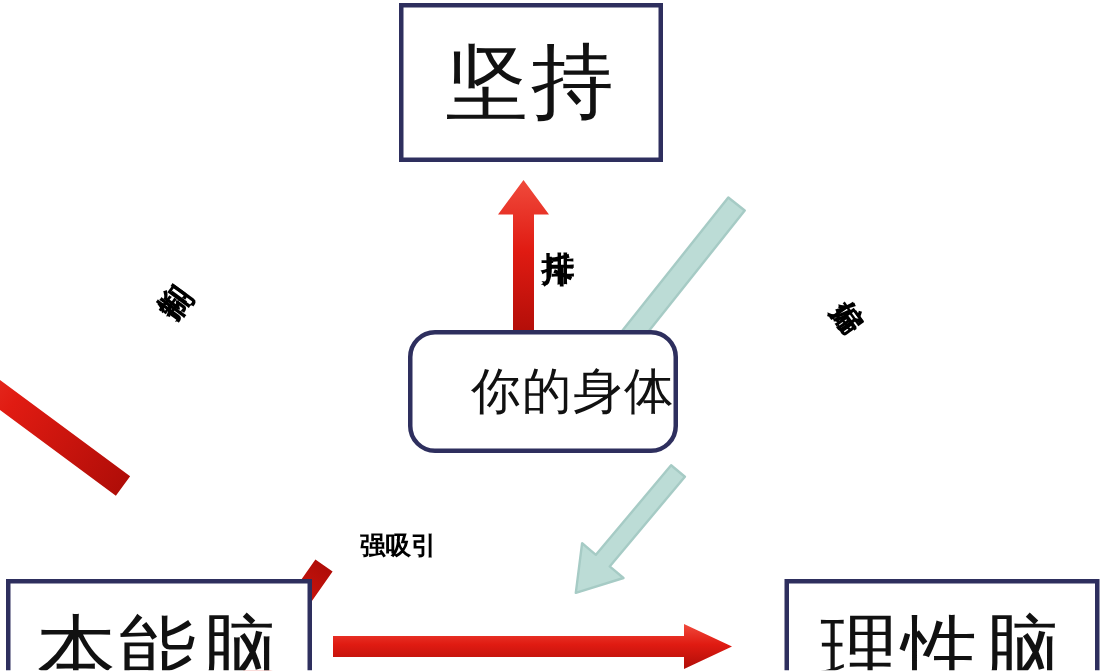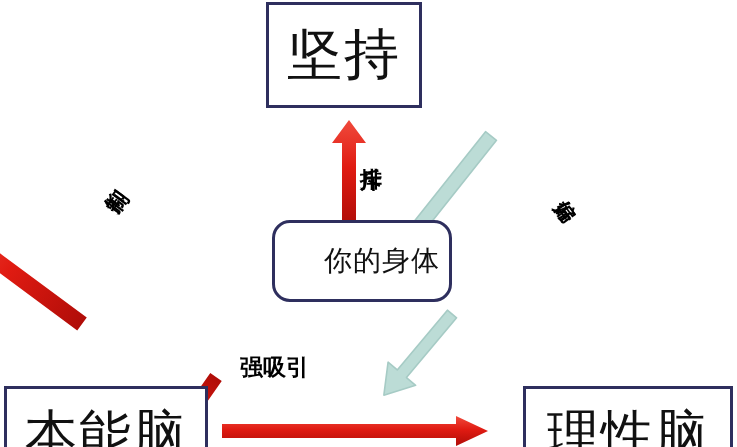--- a/index.html
+++ b/index.html
@@ -37,34 +37,34 @@
   .node-label {
     font-family: "DejaVu Serif", "Liberation Serif", serif;
     color: #111111;
     white-space: nowrap;
     letter-spacing: 2px;
   }
 
   #box-top {
     left: 266px;
     top: 2px;
-    width: 156px;
+    width: 176px;
     height: 106px;
   }
   #box-top .node-label { font-size: 55px; }
 
   #box-center {
     left: 272px;
     top: 220px;
     width: 180px;
     height: 82px;
     border-width: 3px;
     border-radius: 18px;
   }
-  #box-center .node-label { font-size: 28px; letter-spacing: 1px; margin-left: 40px; }
+  #box-center .node-label { font-size: 33px; letter-spacing: 1px; margin-left: 40px; }
 
   #box-left {
     left: 4px;
     top: 386px;
     width: 204px;
     height: 90px;
   }
   #box-left .node-label {
     font-size: 52px;
     position: relative;
@@ -114,21 +114,21 @@
   #label-preference {
     left: 576px;
     top: 196px;
     font-size: 20px;
     transform: rotate(54deg);
     transform-origin: 50% 50%;
   }
   #label-strong-attract {
     left: 240px;
     top: 352px;
-    font-size: 23px;
+    font-size: 17px;
   }
   #label-weak-attract {
     left: 390px;
     top: 352px;
     font-size: 23px;
   }
 </style>
 </head>
 <body>
 

